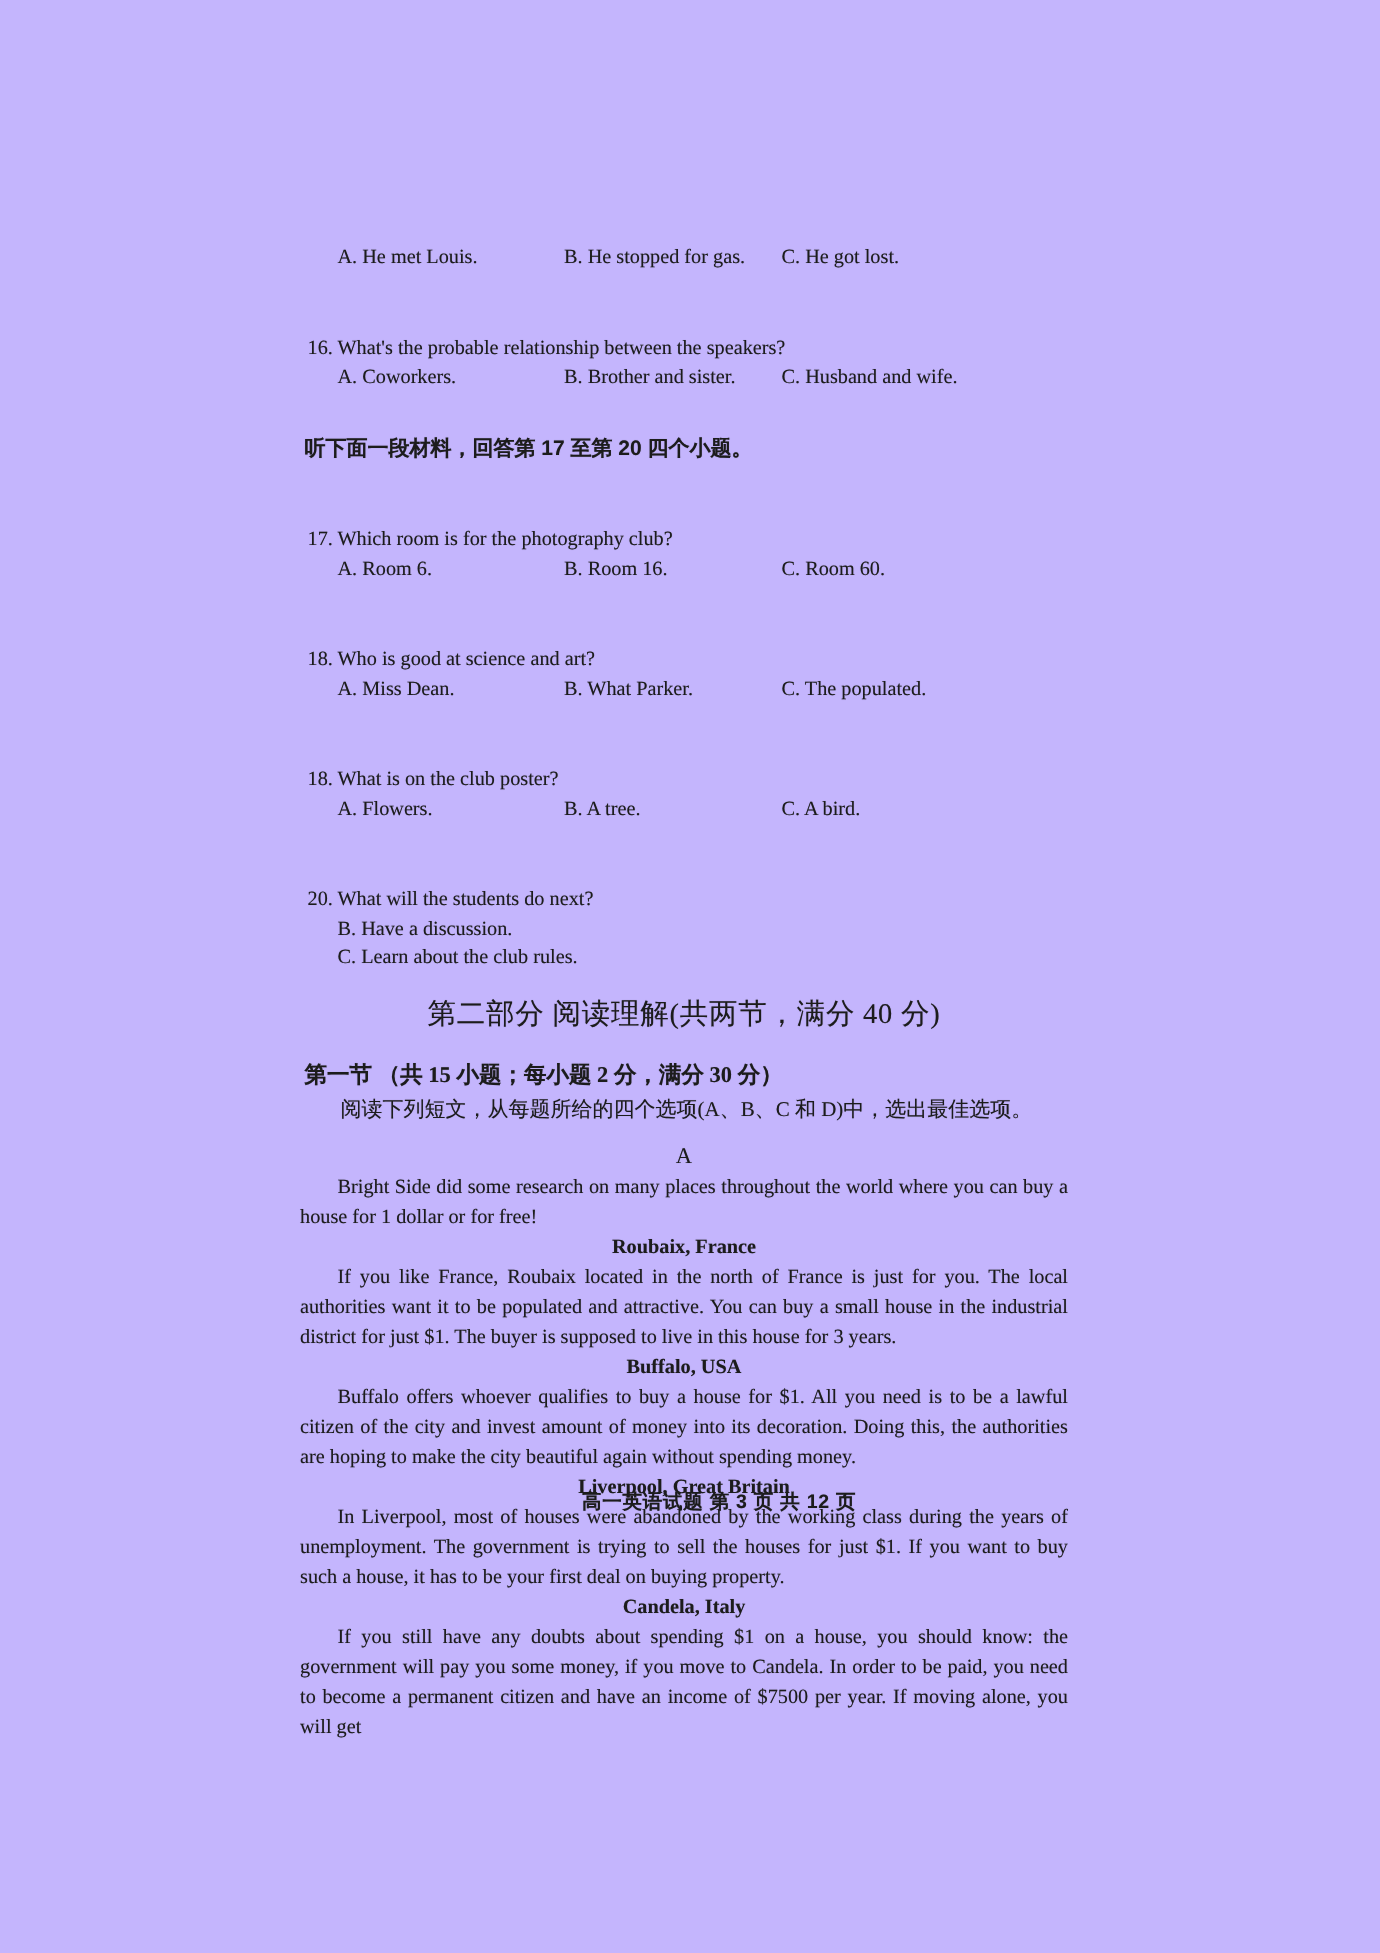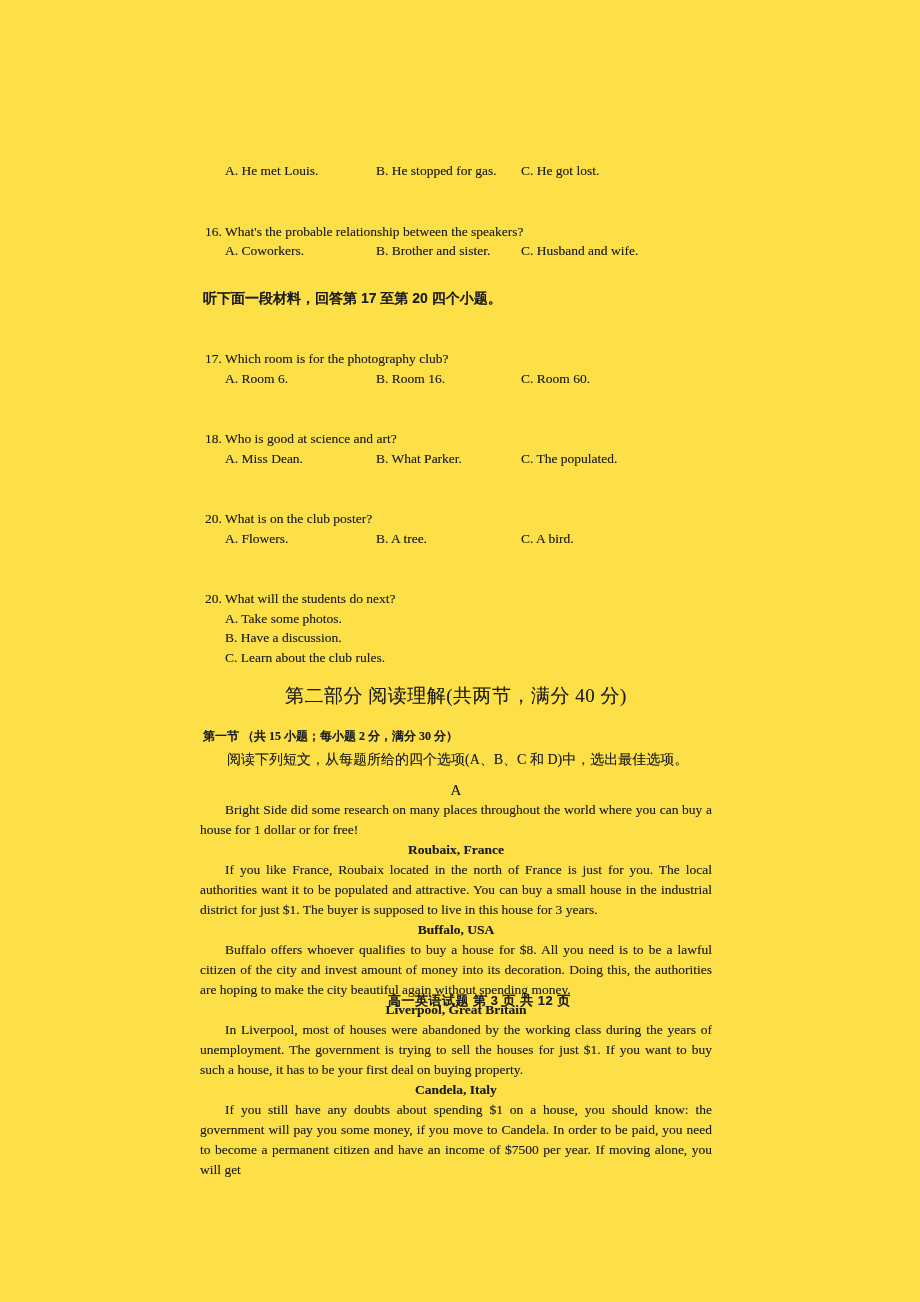--- a/index.html
+++ b/index.html
@@ -4,21 +4,21 @@
 <style>
   html, body {
     margin: 0;
     padding: 0;
     background: #ffffff;
   }
   .page {
     position: relative;
     width: 920px;
     height: 1302px;
-    background: #fde047;
+    background: #c4b5fd;
     overflow: hidden;
     font-family: "Liberation Serif", "DejaVu Serif", serif;
     color: #1c1c1c;
     text-shadow: 0 0 0.5px rgba(40,40,40,0.45);
   }
   .content {
     position: absolute;
     left: 200px;
     top: 161px;
     width: 512px;
@@ -55,21 +55,21 @@
     margin: 17px 0 0 0;
     text-align: center;
     font-size: 19px;
     font-weight: normal;
     line-height: 24px;
     letter-spacing: 0.5px;
   }
   .subsection {
     margin-top: 18px;
     padding-left: 3px;
-    font-size: 12px;
+    font-size: 15px;
     font-weight: bold;
     line-height: 20px;
   }
   .instructions {
     margin-top: 4px;
     padding-left: 27px;
     font-size: 14px;
     line-height: 20px;
   }
   .passage-label {
@@ -130,46 +130,45 @@
       <span>C. Room 60.</span>
     </div>
 
     <div class="q-line">18. Who is good at science and art?</div>
     <div class="opt-row">
       <span>A. Miss Dean.</span>
       <span>B. What Parker.</span>
       <span>C. The populated.</span>
     </div>
 
-    <div class="q-line">20. What is on the club poster?</div>
+    <div class="q-line">18. What is on the club poster?</div>
     <div class="opt-row">
       <span>A. Flowers.</span>
       <span>B. A tree.</span>
       <span>C. A bird.</span>
     </div>
 
     <div class="q-line">20. What will the students do next?</div>
     <div class="opt-stack">
-      <div>A. Take some photos.</div>
       <div>B. Have a discussion.</div>
       <div>C. Learn about the club rules.</div>
     </div>
 
     <h2 class="section-heading">第二部分  阅读理解(共两节，满分 40 分)</h2>
     <div class="subsection">第一节 （共 15 小题；每小题 2 分，满分 30 分）</div>
     <div class="instructions">阅读下列短文，从每题所给的四个选项(A、B、C 和 D)中，选出最佳选项。</div>
     <div class="passage-label">A</div>
 
     <p class="para">Bright Side did some research on many places throughout the world where you can buy a house for 1 dollar or for free!</p>
 
     <div class="place-heading">Roubaix, France</div>
     <p class="para">If you like France, Roubaix located in the north of France is just for you. The local authorities want it to be populated and attractive. You can buy a small house in the industrial district for just $1. The buyer is supposed to live in this house for 3 years.</p>
 
     <div class="place-heading">Buffalo, USA</div>
-    <p class="para">Buffalo offers whoever qualifies to buy a house for $8. All you need is to be a lawful citizen of the city and invest amount of money into its decoration. Doing this, the authorities are hoping to make the city beautiful again without spending money.</p>
+    <p class="para">Buffalo offers whoever qualifies to buy a house for $1. All you need is to be a lawful citizen of the city and invest amount of money into its decoration. Doing this, the authorities are hoping to make the city beautiful again without spending money.</p>
 
     <div class="place-heading">Liverpool, Great Britain</div>
     <p class="para">In Liverpool, most of houses were abandoned by the working class during the years of unemployment. The government is trying to sell the houses for just $1. If you want to buy such a house, it has to be your first deal on buying property.</p>
 
     <div class="place-heading">Candela, Italy</div>
     <p class="para">If you still have any doubts about spending $1 on a house, you should know: the government will pay you some money, if you move to Candela. In order to be paid, you need to become a permanent citizen and have an income of $7500 per year. If moving alone, you will get</p>
 
   </div>
 
   <div class="footer">高一英语试题 第 3 页 共 12 页</div>

